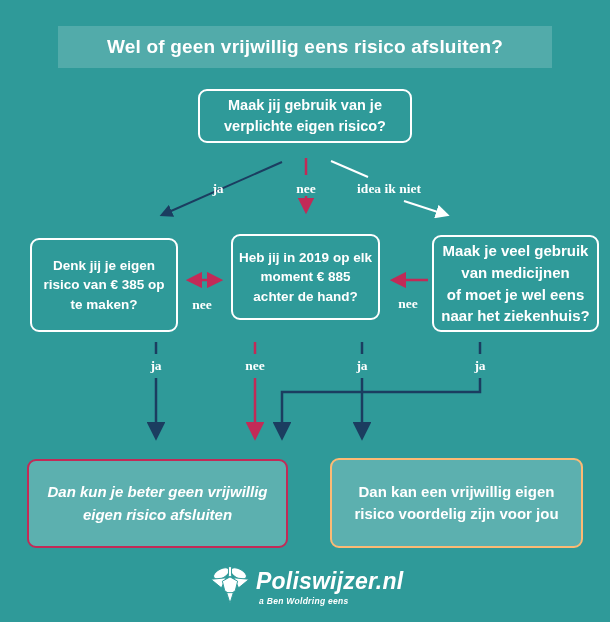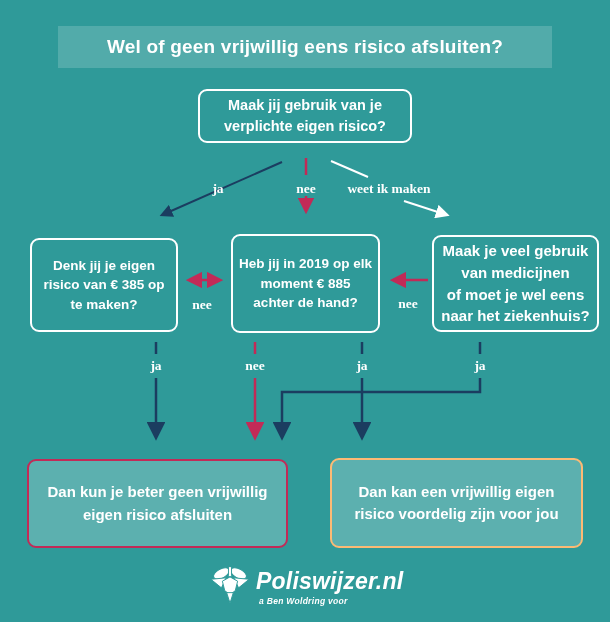--- a/index.html
+++ b/index.html
@@ -23,30 +23,30 @@
   }
 
   .qbox{
     border:2px solid #fff;border-radius:9px;
     display:flex;align-items:center;justify-content:center;text-align:center;
     color:#fff;font-weight:bold;line-height:1.45;white-space:pre-line;
     z-index:2;box-sizing:border-box;
   }
   .qbox.root {left:198px;top:89px;width:214px;height:54px;font-size:14.5px;}
   .qbox.left {left:30px;top:238px;width:148px;height:94px;font-size:13.5px;}
-  .qbox.mid  {left:231px;top:234px;width:149px;height:99px;font-size:13.5px;}
+  .qbox.mid  {left:231px;top:234px;width:149px;height:86px;font-size:13.5px;}
   .qbox.right{left:432px;top:235px;width:167px;height:97px;font-size:15px;}
 
   .result{
     border-radius:9px;background:rgba(255,255,255,0.22);
     display:flex;align-items:center;justify-content:center;text-align:center;
     color:#fff;font-weight:bold;line-height:1.5;white-space:pre-line;
     z-index:2;box-sizing:border-box;font-size:15px;
   }
-  .result.negative{left:27px;top:459px;width:261px;height:89px;border:2px solid #C22A57;}
+  .result.negative{left:27px;top:459px;width:261px;height:89px;border:2px solid #C22A57;font-style:italic;}
   .result.positive{left:330px;top:458px;width:253px;height:90px;border:2px solid #fdba74;}
 
   .lbl{
     color:#fff;font-weight:bold;font-size:13.5px;white-space:nowrap;
     transform:translateX(-50%);z-index:3;font-family:Liberation Serif, serif;
   }
 
   .footer{left:0;top:560px;width:610px;height:54px;z-index:2;}
   .logo-icon{position:absolute;left:209px;top:4px;}
   .brand{
@@ -109,21 +109,21 @@
     <h1>Wel of geen vrijwillig eens risico afsluiten?</h1>
   </div>
 
   <div class="abs qbox root">
     <span>Maak jij gebruik van je
 verplichte eigen risico?</span>
   </div>
 
   <div class="abs lbl" style="left:218px;top:181px;">ja</div>
   <div class="abs lbl" style="left:306px;top:181px;">nee</div>
-  <div class="abs lbl" style="left:389px;top:181px;">weet ik maken</div>
+  <div class="abs lbl" style="left:389px;top:181px;">idea ik niet</div>
 
   <div class="abs qbox left">
     <span>Denk jij je eigen
 risico van € 385 op
 te maken?</span>
   </div>
   <div class="abs qbox mid">
     <span>Heb jij in 2019 op elk
 moment € 885
 achter de hand?</span>
@@ -158,16 +158,16 @@
         <ellipse cx="13" cy="9" rx="9" ry="4.8" transform="rotate(-28 13 9)" stroke="#2F9A99" stroke-width="1"></ellipse>
         <ellipse cx="31" cy="9" rx="9" ry="4.8" transform="rotate(28 31 9)" stroke="#2F9A99" stroke-width="1"></ellipse>
         <rect x="20.4" y="1.5" width="3.2" height="11" rx="1.6" stroke="#2F9A99" stroke-width="1"></rect>
         <polygon points="2,15 18,13.5 13,24" stroke="#2F9A99" stroke-width="1"></polygon>
         <polygon points="42,15 26,13.5 31,24" stroke="#2F9A99" stroke-width="1"></polygon>
         <path d="M22,12.5 L30,17 L27.5,27 L22,31 L16.5,27 L14,17 Z" stroke="#2F9A99" stroke-width="1"></path>
         <polygon points="18.5,29 25.5,29 22,40" stroke="#2F9A99" stroke-width="1"></polygon>
       </svg>
     </span>
     <span class="brand">Poliswijzer.nl</span>
-    <span class="tagline">a Ben Woldring voor</span>
+    <span class="tagline">a Ben Woldring eens</span>
   </div>
 
 </div>
 
 </body></html>

